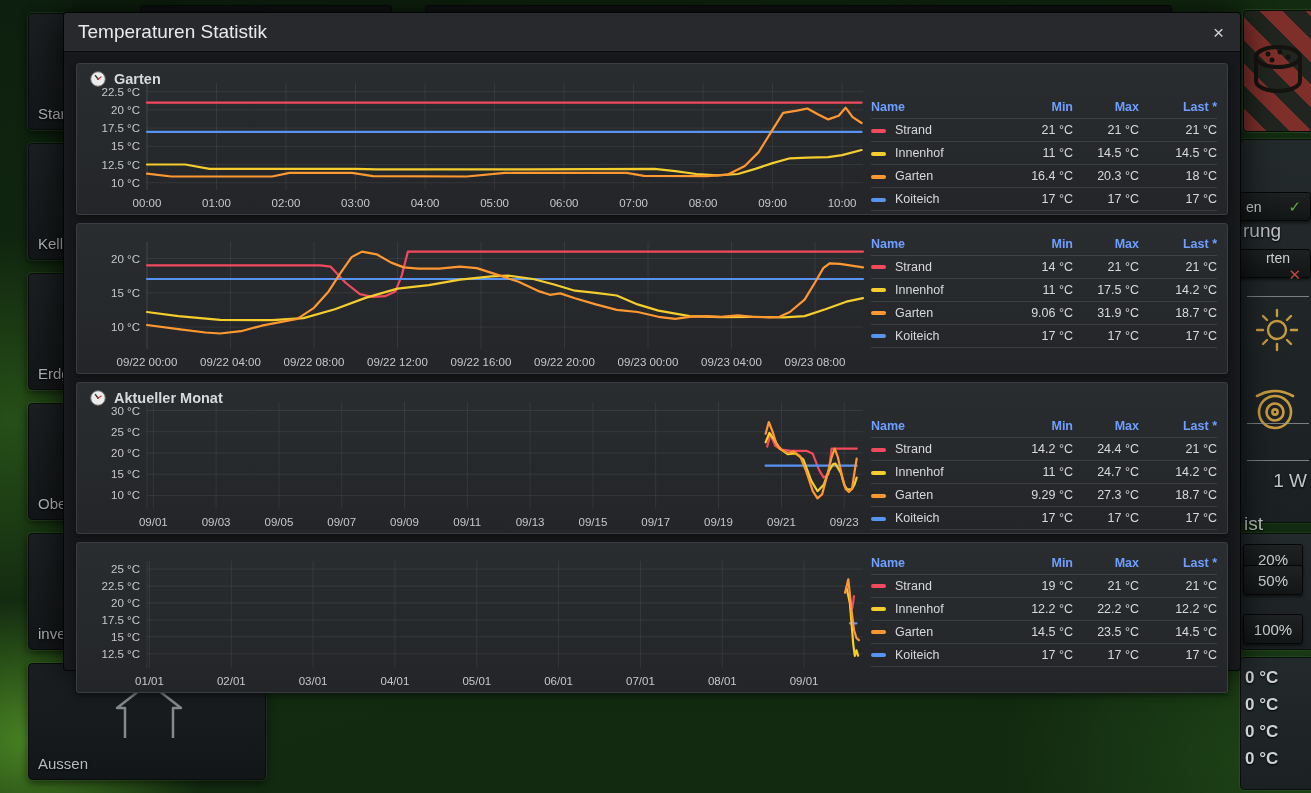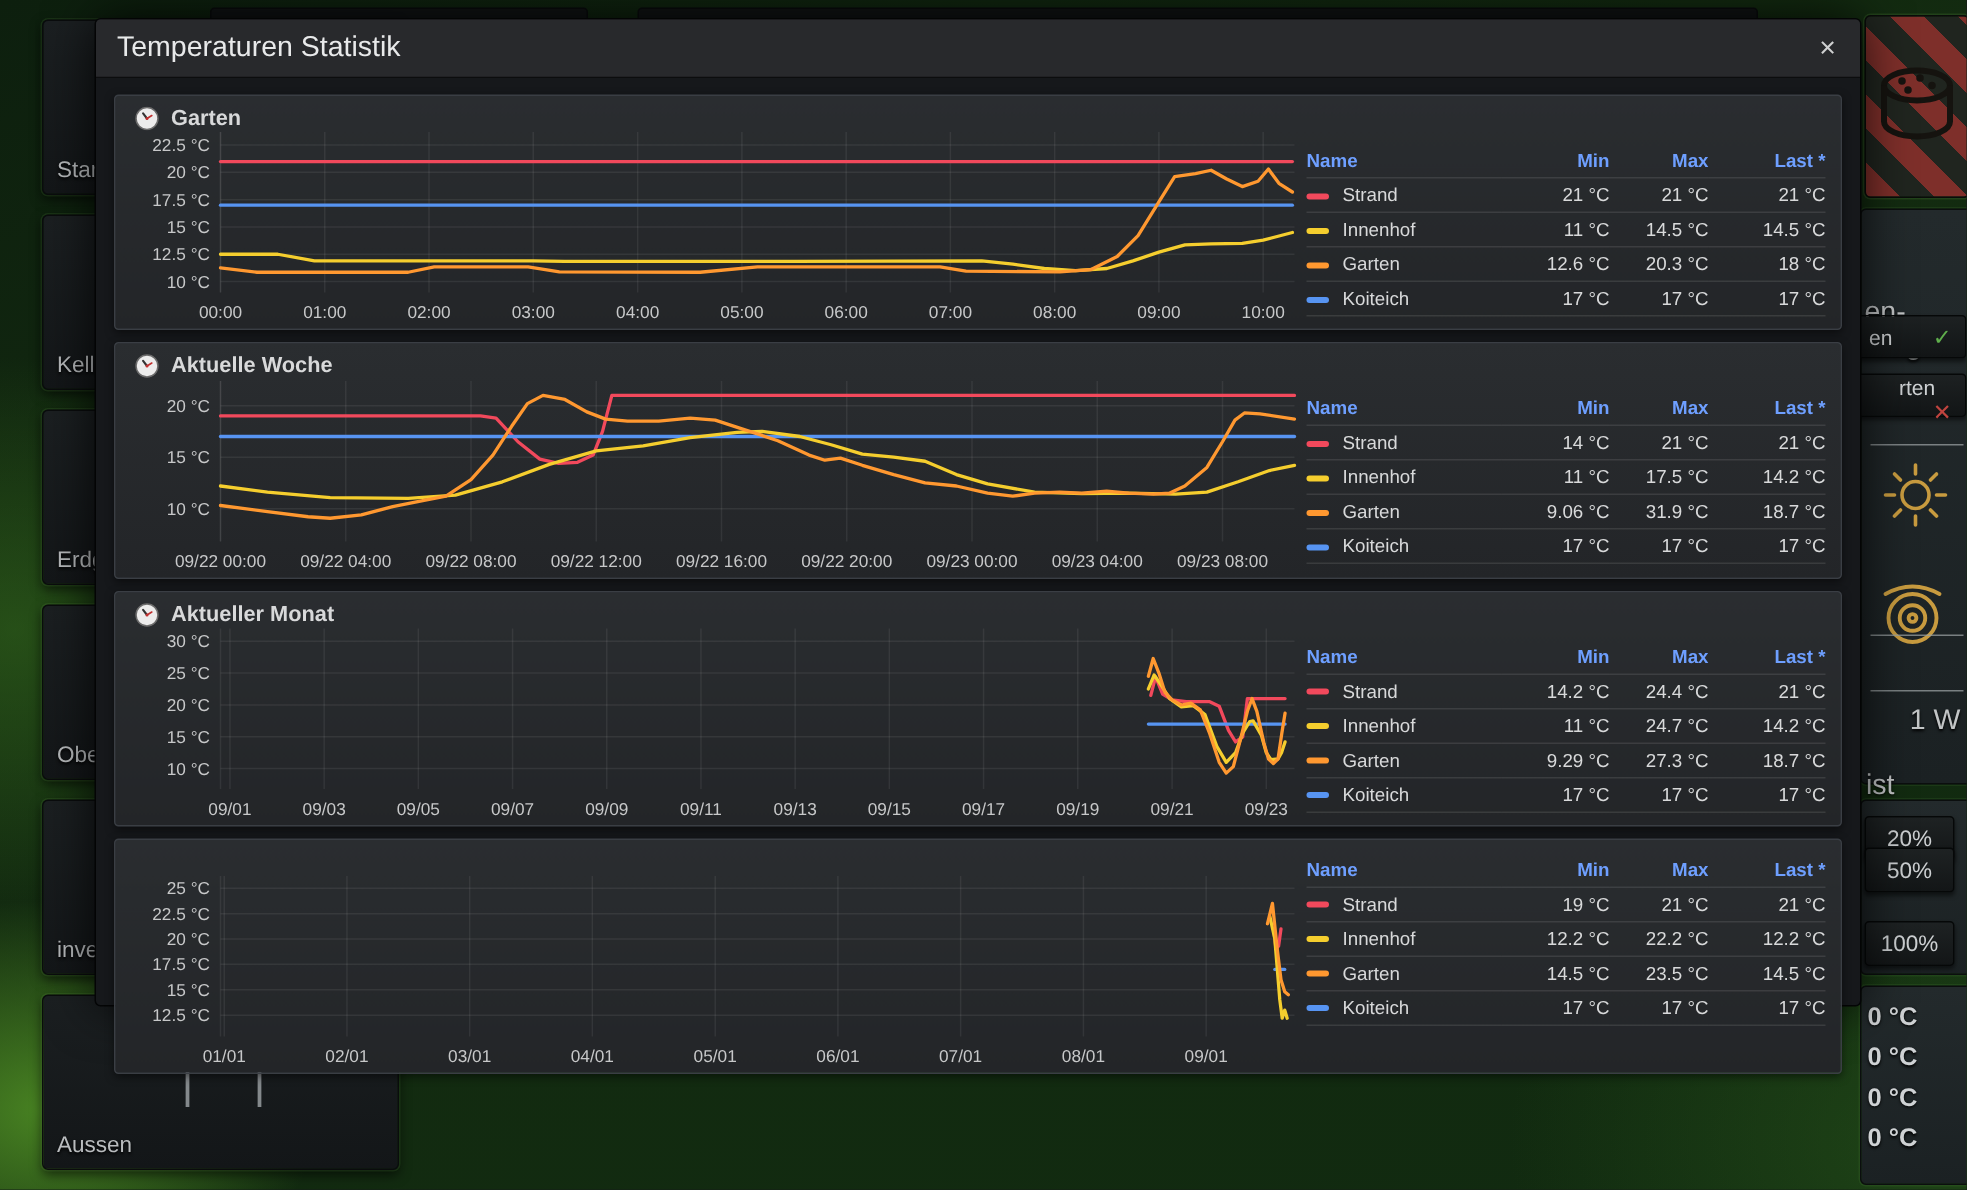--- a/index.html
+++ b/index.html
@@ -118,21 +118,21 @@
       <circle cx="22" cy="15" r="2.5" fill="#15130f"></circle>
         <circle cx="34" cy="13" r="2.5" fill="#15130f"></circle>
       <circle cx="42" cy="18" r="2.5" fill="#15130f"></circle>
         <circle cx="26" cy="21" r="2.5" fill="#15130f"></circle>
     </svg>
   </div>
 
   <div class="rpanel rp-main">
     <div class="rtext" style="left:2px;top:22px;">en-</div>
     <div class="rtext" style="left:2px;top:44px;">rung</div>
-    <div class="rbtn" style="top:70px;">
+    <div class="rbtn" style="top:52px;">
       <span class="lbl">en</span>
       <span class="mark ok">✓</span>
     </div>
     <div class="rbtn" style="top:109px;flex-direction:column;">
       <span class="lbl">rten</span>
       <span class="mark no">✕</span>
     </div>
     <div class="divider" style="top:156px;"></div>
     <svg width="48" height="48" viewBox="0 0 48 48" style="position:absolute;left:12px;top:166px;">
       <g stroke="#c89b3f" stroke-width="2.4" fill="none" stroke-linecap="round">
@@ -251,45 +251,36 @@
                 <td>21 °C</td>
               </tr>
               <tr>
                 <td class="nm"><i class="sw" style="background:#F5CE2E"></i>Innenhof</td>
                 <td>11 °C</td>
                 <td>14.5 °C</td>
                 <td>14.5 °C</td>
               </tr>
               <tr>
                 <td class="nm"><i class="sw" style="background:#FF9830"></i>Garten</td>
-                <td>12.6 °C</td>
+                <td>16.4 °C</td>
                 <td>20.3 °C</td>
                 <td>18 °C</td>
               </tr>
               <tr>
                 <td class="nm"><i class="sw" style="background:#5794F2"></i>Koiteich</td>
                 <td>17 °C</td>
                 <td>17 °C</td>
                 <td>17 °C</td>
               </tr>
             </tbody>
           </table>
       </div>
     </div>
 
     <div class="panel">
-      <div class="panel-header">
-        <svg class="clock" width="16" height="16" viewBox="0 0 16 16">
-          <circle cx="8" cy="8" r="7.3" fill="#ececec" stroke="#6b6b6b" stroke-width="1"></circle>
-          <line x1="8" y1="8" x2="5.4" y2="4.6" stroke="#333" stroke-width="1.4" stroke-linecap="round"></line>
-          <line x1="8" y1="8" x2="11.2" y2="6" stroke="#c03030" stroke-width="1.1" stroke-linecap="round"></line>
-          <circle cx="8" cy="8" r="1" fill="#c03030"></circle>
-        </svg>
-        <span class="ptitle">Aktuelle Woche</span>
-      </div>
       <div class="panel-body">
         <div class="chart-wrap">
           <svg class="chart" width="786" height="138">
               <line class="gl" x1="62.0" y1="7" x2="62.0" y2="114"></line>
               <text class="ax xm" x="62.0" y="131">09/22 00:00</text>
               <line class="gl" x1="145.5" y1="7" x2="145.5" y2="114"></line>
               <text class="ax xm" x="145.5" y="131">09/22 04:00</text>
               <line class="gl" x1="229.0" y1="7" x2="229.0" y2="114"></line>
               <text class="ax xm" x="229.0" y="131">09/22 08:00</text>
               <line class="gl" x1="312.5" y1="7" x2="312.5" y2="114"></line>

